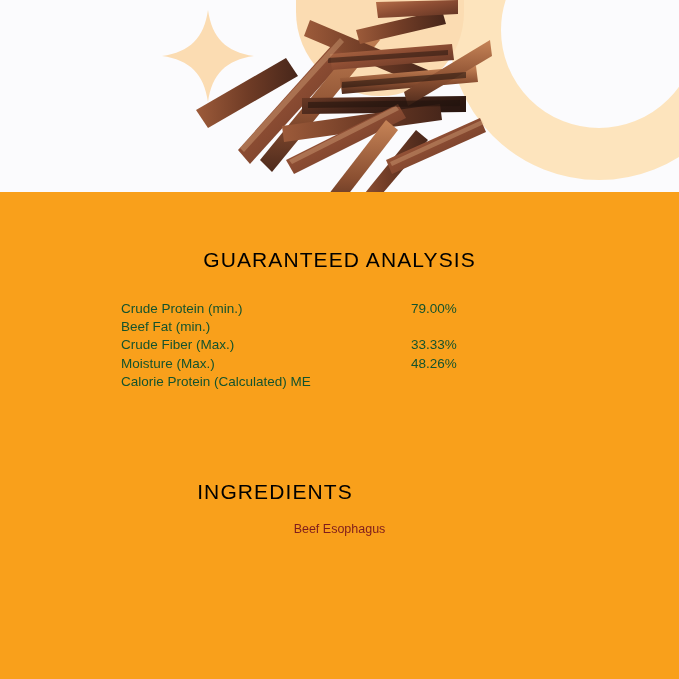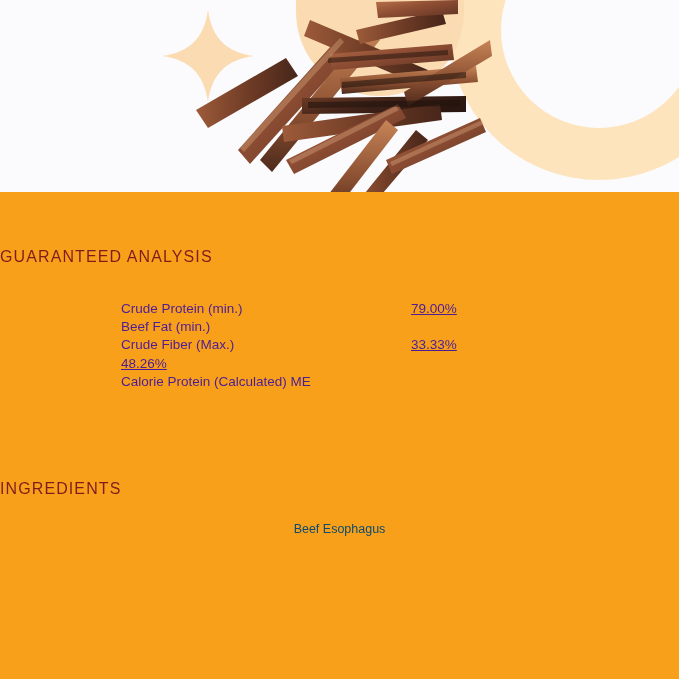--- a/index.html
+++ b/index.html
@@ -74,49 +74,49 @@
   
   #panel {
     position: absolute;
     left: 0;
     top: 192px;
     width: 679px;
     height: 487px;
     background: #f9a01b;
   }
   .section-title {
-    text-align: left;
-    color: #7f1d1d;
-    font-size: 16px;
+    text-align: center;
+    color: #000000;
+    font-size: 21px;
     letter-spacing: 1.1px;
     font-weight: 400;
   }
   #ga-title { position: absolute; left: 0; top: 56px; width: 679px; }
   #ing-title { position: absolute; left: 0; top: 288px; width: 550px; }
 
   #ga-table {
     position: absolute;
     left: 121px;
     top: 108px;
     width: 520px;
-    color: #4c1d95;
+    color: #14532d;
     font-size: 13.5px;
     line-height: 18.2px;
   }
   #ga-table .row { display: flex; }
   #ga-table .label { width: 290px; }
-  #ga-table .value { flex: 1; text-decoration: underline; }
+  #ga-table .value { flex: 1; }
 
   #ingredients-text {
     position: absolute;
     left: 0;
     top: 330px;
     width: 679px;
     text-align: center;
-    color: #0c4a6e;
+    color: #7f1d1d;
     font-size: 12.5px;
   }
 </style>
 </head>
 <body>
 
 <div id="page">
 
   <div id="hero">
 
@@ -197,20 +197,21 @@
         <div class="value">79.00%</div>
       </div>
       <div class="row">
         <div class="label">Beef Fat (min.)</div>
       </div>
       <div class="row">
         <div class="label">Crude Fiber (Max.)</div>
         <div class="value">33.33%</div>
       </div>
       <div class="row">
+        <div class="label">Moisture (Max.)</div>
         <div class="value">48.26%</div>
       </div>
       <div class="row">
         <div class="label">Calorie Protein (Calculated) ME</div>
       </div>
     </div>
 
     <div id="ing-title" class="section-title">INGREDIENTS</div>
 
     <div id="ingredients-text">Beef Esophagus</div>

